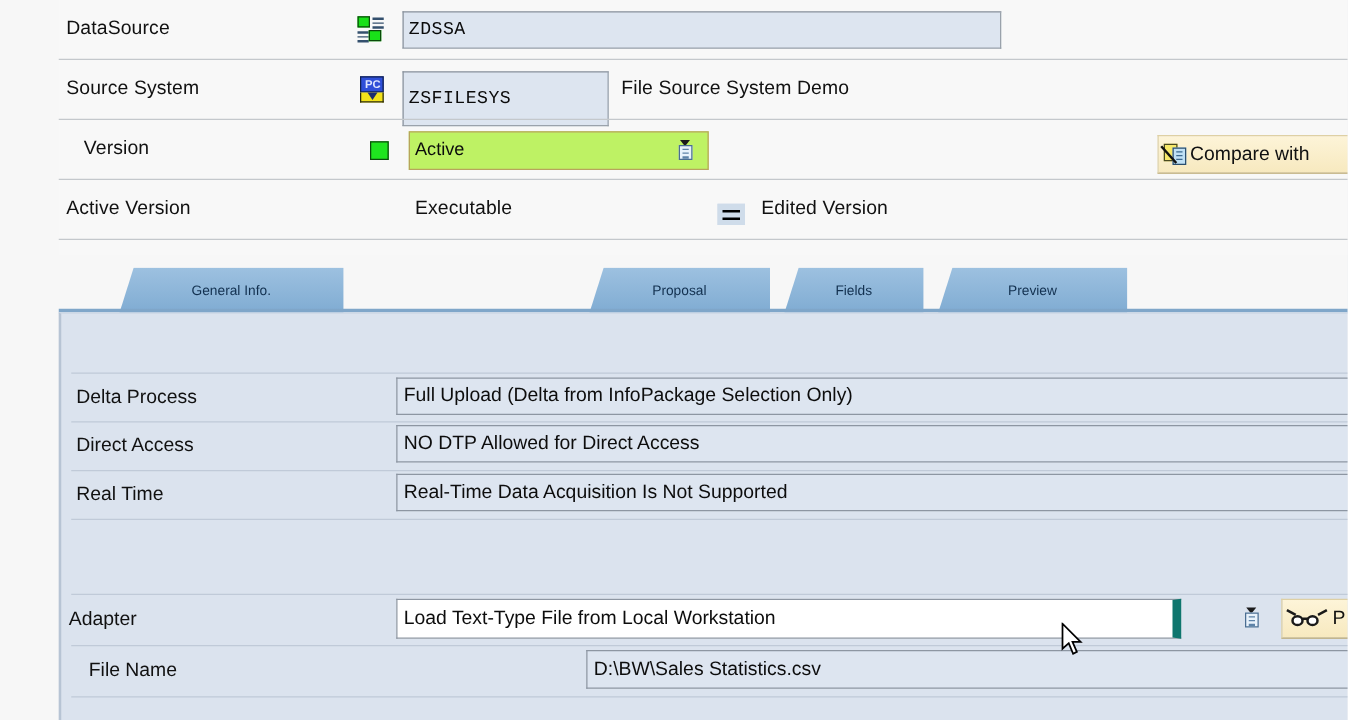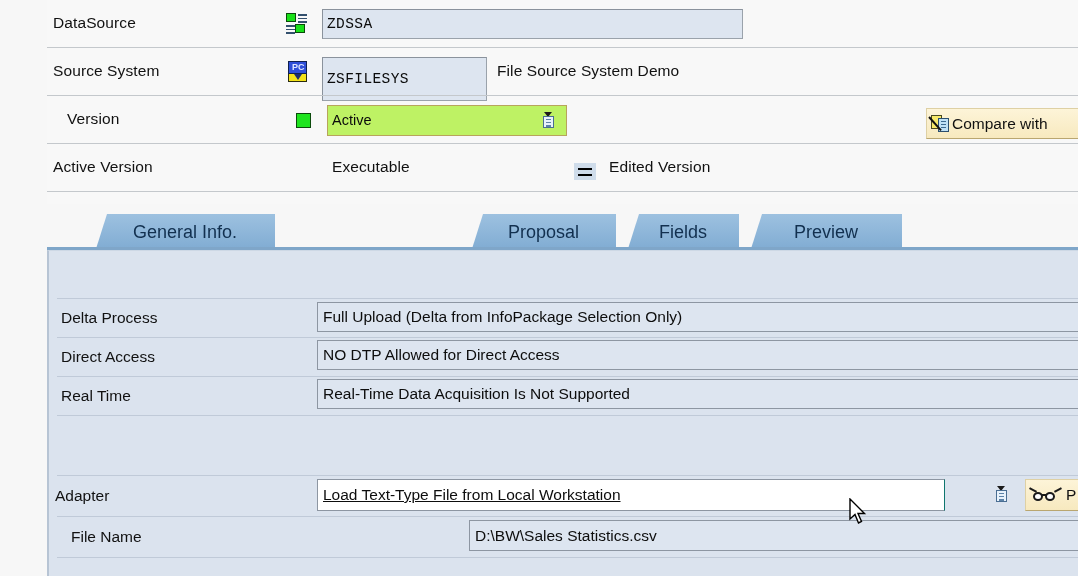--- a/index.html
+++ b/index.html
@@ -160,21 +160,21 @@
   }
   .glasses .arm.a1 { left: -3px; top: 3px; transform: rotate(28deg); }
   .glasses .arm.a2 { left: 22px; top: 3px; transform: rotate(-28deg); }
 
   
   .tabstrip { position: absolute; left: 0; top: 204px; width: 1078px; height: 52px; }
   .tab {
     position: absolute; top: 10px; height: 38px;
     background: linear-gradient(#9dc1e0, #7fabd2);
     color: #12304f;
-    font-size: 18px;
+    font-size: 11px;
     display: flex; align-items: center; justify-content: center;
     clip-path: polygon(12px 0, 100% 0, 100% 100%, 0 100%);
     border-bottom: 1px solid #5f87ad;
     white-space: nowrap;
   }
   .tab.active {
     background: linear-gradient(#3a78ad, #1d5party);
     background: linear-gradient(#35719f, #1e5party);
     background: linear-gradient(#3a7cb0, #1d5584);
     color: #ffffff;
@@ -236,21 +236,21 @@
             <i></i>
           </div>
         <div class="lines b">
             <i></i>
             <i></i>
             <i></i>
           </div>
         <div class="gsq b"></div>
       </div>
 
-      <div class="inp" style="left:275px; top:9px; width:421px; height:30px;">ZDSSA</div>
+      <div class="inp" style="left:275px; top:9px; width:479px; height:30px;">ZDSSA</div>
 
     </div>
     <div class="hrow-sep" style="top:47px;"></div>
 
     <div class="hrow" style="top:48px">
       <div class="hlabel" style="left:6px; top:14px;">Source System</div>
 
       <div class="hicon pc-icon" style="left:240px; top:13px;">
         <div class="scr">
             <span>PC</span>
@@ -344,21 +344,21 @@
 
     <div class="frow" style="top:126px; height:38px;">
       <div class="flabel" style="left:12px; top:10px;">Real Time</div>
       <div class="fval" style="left:268px; top:2px; width:810px; height:30px;">Real-Time Data Acquisition Is Not Supported</div>
     </div>
     <div class="fline" style="top:164px;"></div>
 
     <div class="fline" style="top:224px;"></div>
     <div class="frow" style="top:225px; height:40px;">
       <div class="flabel" style="left:6px; top:11px;">Adapter</div>
-      <div class="fval white" style="left:268px; top:3px; width:628px; height:32px; border-right:1px solid #0f766e;text-decoration:underline;">Load Text-Type File from Local Workstation</div>
+      <div class="fval white" style="left:268px; top:3px; width:628px; height:32px; border-right:7px solid #0f766e;">Load Text-Type File from Local Workstation</div>
 
       <div class="mc-btn" style="left:946px; top:10px;">
         <div class="tri"></div>
         <div class="doc">
             <i></i>
             <i></i>
             <i></i>
           </div>
       </div>
 

